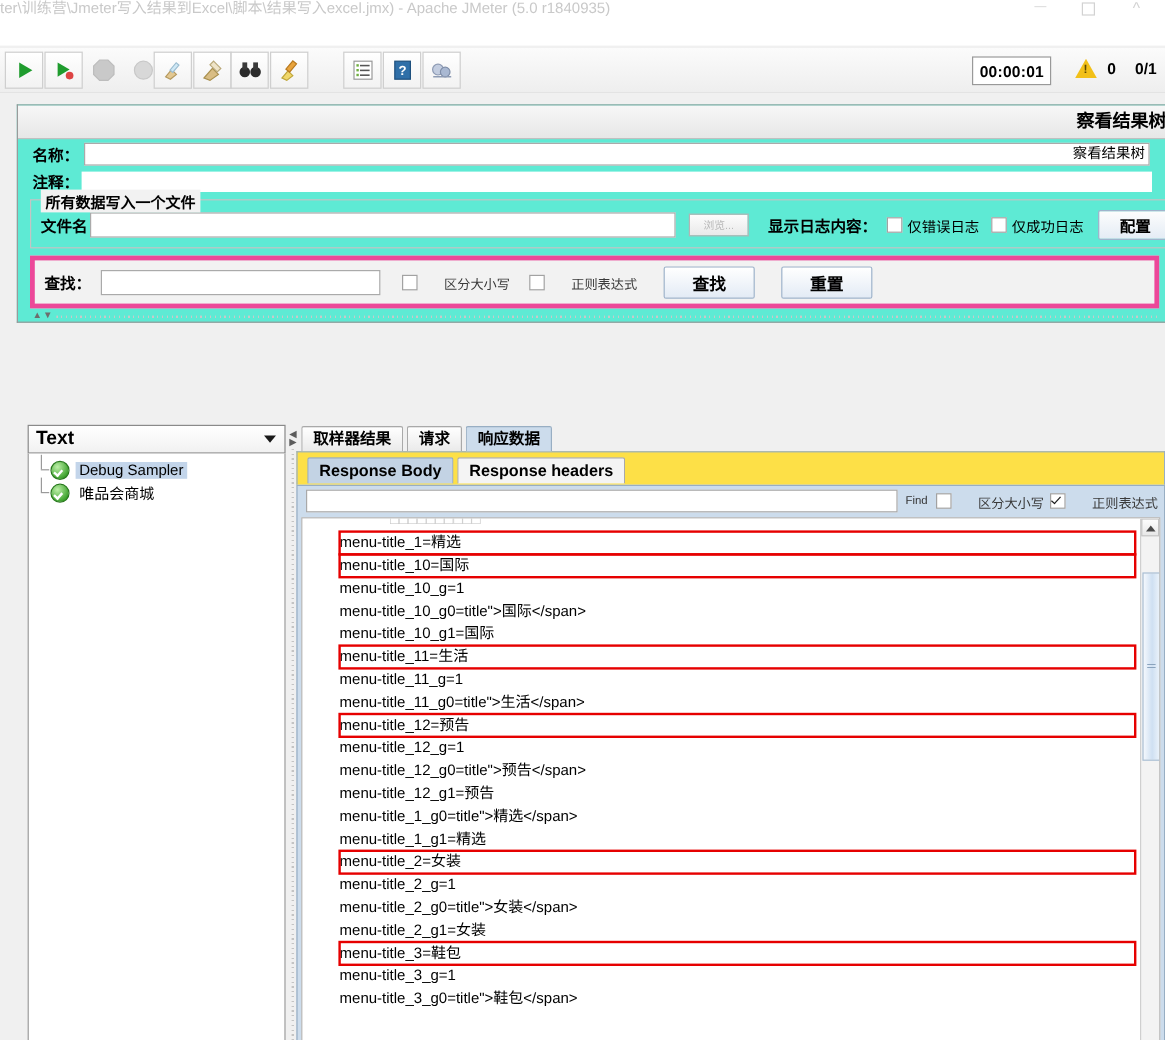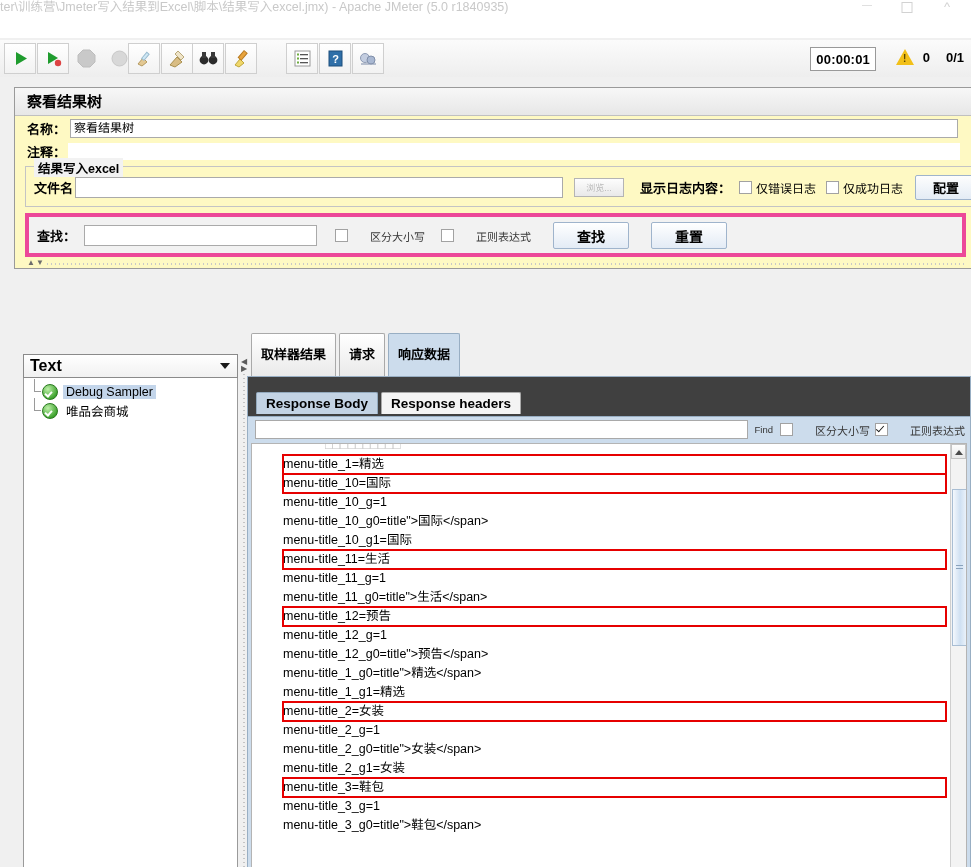--- a/index.html
+++ b/index.html
@@ -32,22 +32,22 @@
     padding:1px 5px 0 5px;font-size:13px;font-weight:bold;font-family:"Liberation Sans",sans-serif;
     display:flex;align-items:center;letter-spacing:.2px;}
   .warn{position:absolute;right:57px;top:9px;width:18px;height:17px;}
   .errcount{position:absolute;right:41px;top:10px;font-size:13px;font-weight:bold;}
   .threads{position:absolute;right:7px;top:10px;font-size:13px;font-weight:bold;}
 
   
   .workspace{position:absolute;left:0;top:77px;width:971px;height:790px;background:#f0f0f0;}
 
   
-  .panel{position:absolute;left:14px;top:10px;width:957px;background:#fef9c3;
-    border:1px solid #9a9a9a;border-right:none;}
+  .panel{position:absolute;left:14px;top:10px;width:957px;background:#5eead4;
+    border:1px solid #9a9a9a;border-right:none;text-align:right;}
   .panel-title{height:27px;line-height:27px;padding-left:12px;font-size:15px;font-weight:bold;
     background:linear-gradient(#f7f7f7,#e7e7e7);border-bottom:1px solid #c0c0c0;color:#000;}
 
   .row{display:flex;align-items:center;padding:3px 0 3px 12px;}
   .lbl{font-size:13px;font-weight:bold;white-space:nowrap;}
   .tf{border:1px solid #aaa;background:#fff;height:17px;line-height:17px;font-size:12px;padding:0 3px;}
   .tf.flat{border:none;background:#fff;}
 
   
   .fset{margin:2px 6px 0 10px;border:1px solid #c4c4c4;position:relative;padding:6px 0 4px 0;}
@@ -104,26 +104,26 @@
 
   
   .vdrag{position:absolute;left:226px;top:0;width:7px;height:575px;}
   .vdrag .a{position:absolute;left:1px;top:4px;font-size:8px;color:#5c5c5c;line-height:7px;}
   .vdrag .dots{position:absolute;left:3px;top:20px;width:2px;bottom:10px;
     background:repeating-linear-gradient(180deg,#c4c4c4 0 1px,transparent 1px 4px);}
 
   
   .rightcol{position:absolute;left:233px;top:0;width:724px;height:578px;}
   .tabs{display:flex;align-items:flex-end;height:22px;padding-left:4px;}
-  .tab{height:20px;line-height:20px;padding:11px 9px;font-size:13px;font-weight:bold;
+  .tab{height:20px;line-height:20px;padding:0 9px;font-size:13px;font-weight:bold;
     border:1px solid #a9a9a9;border-bottom:none;background:linear-gradient(#ffffff,#eaeaea);
     margin-right:3px;border-radius:2px 2px 0 0;}
   .tab.active{background:#ccdcec;border-color:#98aec3;}
-  .tabs2{display:flex;align-items:flex-start;height:24px;padding-left:8px;
-    background:#404040;border:1px solid #98aec3;border-bottom:none;padding-top:15px;}
+  .tabs2{display:flex;align-items:center;height:24px;padding-left:8px;
+    background:#fde047;border:1px solid #98aec3;border-bottom:none;padding-top:3px;}
   .tab2{height:21px;line-height:21px;padding:0 9px;font-size:13.5px;font-weight:bold;
     border:1px solid #a9a9a9;border-bottom:none;background:#f4f4f4;margin-right:3px;border-radius:2px 2px 0 0;}
   .tab2.active{background:#c3d3e4;border-color:#93a9bd;}
 
   .respbox{border:1px solid #98aec3;background:#ccdcec;padding:3px;height:528px;position:relative;}
   .findrow{display:flex;align-items:center;gap:5px;padding:0 2px 3px 4px;}
   .findinput{flex:1;height:17px;border:1px solid #a9a9a9;background:#fff;}
   .findbtn{font-size:9.5px;color:#333;padding:0 2px;}
 
   .textarea{position:absolute;left:3px;right:3px;top:26px;bottom:20px;background:#fff;
@@ -274,21 +274,21 @@
         <span class="lbl">名称：</span>
         <span class="tf" style="width:880px;margin-left:4px;">察看结果树</span>
       </div>
 
       <div class="row" style="padding-top:1px;">
         <span class="lbl">注释：</span>
         <span class="tf flat" style="width:886px;margin-left:2px;"></span>
       </div>
 
       <fieldset class="fset">
-        <legend>结果写入excel</legend>
+        <legend>所有数据写入一个文件</legend>
         <div class="fs-row">
           <span class="lbl">文件名</span>
           <span class="tf" style="width:480px;height:19px;line-height:19px;margin-left:2px;"></span>
           <span class="browse" style="margin-left:11px;">浏览...</span>
           <span class="lbl" style="margin-left:16px;">显示日志内容：</span>
           <span class="chk" style="margin-left:8px;">
             <span class="cbx"></span>
             <span>仅错误日志</span>
           </span>
           <span class="chk" style="margin-left:10px;">
@@ -380,20 +380,21 @@
                 <div class="ln hl"><span>menu-title_10=国际</span></div>
                 <div class="ln"><span>menu-title_10_g=1</span></div>
                 <div class="ln"><span>menu-title_10_g0=title"&gt;国际&lt;/span&gt;</span></div>
                 <div class="ln"><span>menu-title_10_g1=国际</span></div>
                 <div class="ln hl"><span>menu-title_11=生活</span></div>
                 <div class="ln"><span>menu-title_11_g=1</span></div>
                 <div class="ln"><span>menu-title_11_g0=title"&gt;生活&lt;/span&gt;</span></div>
                 <div class="ln hl"><span>menu-title_12=预告</span></div>
                 <div class="ln"><span>menu-title_12_g=1</span></div>
                 <div class="ln"><span>menu-title_12_g0=title"&gt;预告&lt;/span&gt;</span></div>
+                <div class="ln"><span>menu-title_12_g1=预告</span></div>
                 <div class="ln"><span>menu-title_1_g0=title"&gt;精选&lt;/span&gt;</span></div>
                 <div class="ln"><span>menu-title_1_g1=精选</span></div>
                 <div class="ln hl"><span>menu-title_2=女装</span></div>
                 <div class="ln"><span>menu-title_2_g=1</span></div>
                 <div class="ln"><span>menu-title_2_g0=title"&gt;女装&lt;/span&gt;</span></div>
                 <div class="ln"><span>menu-title_2_g1=女装</span></div>
                 <div class="ln hl"><span>menu-title_3=鞋包</span></div>
                 <div class="ln"><span>menu-title_3_g=1</span></div>
                 <div class="ln"><span>menu-title_3_g0=title"&gt;鞋包&lt;/span&gt;</span></div>
               </div>

